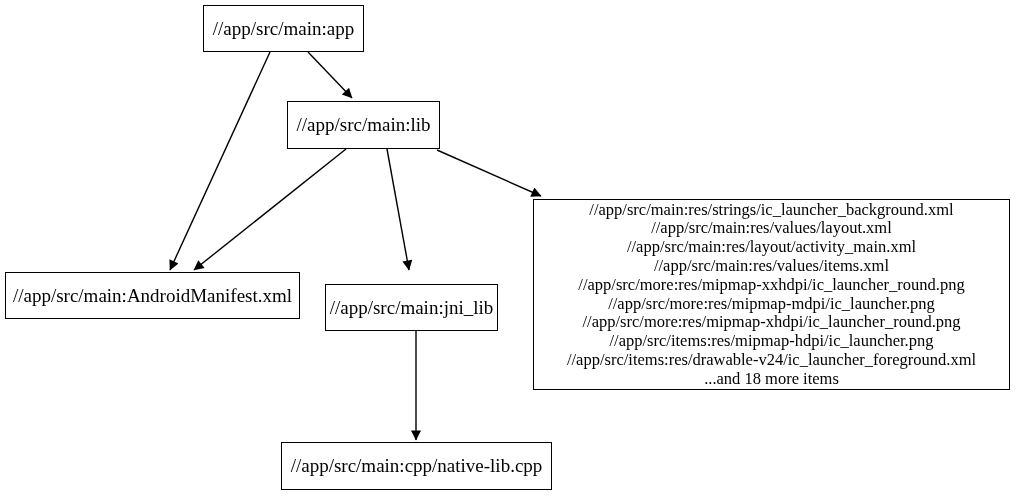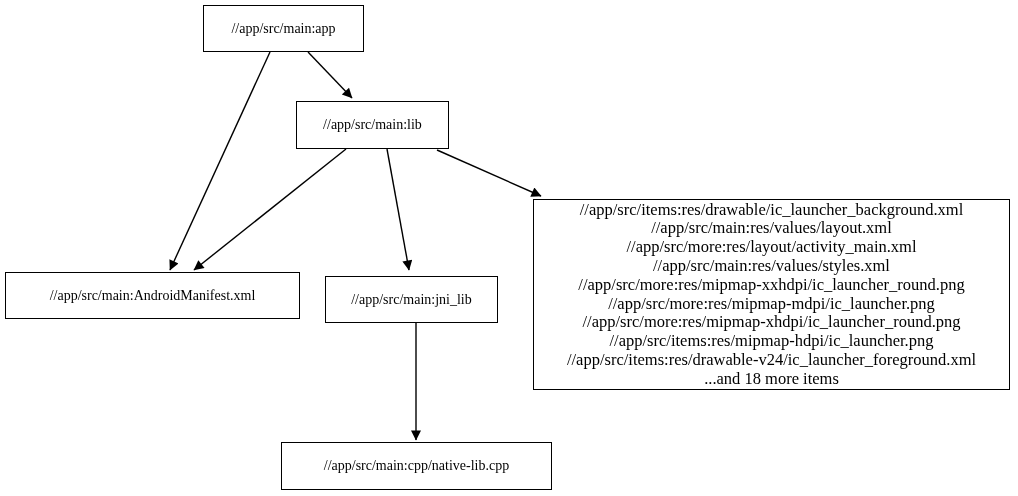--- a/index.html
+++ b/index.html
@@ -25,21 +25,21 @@
   }
   .node {
     position: absolute;
     box-sizing: border-box;
     border: 1.5px solid #000000;
     background: #ffffff;
     display: flex;
     align-items: center;
     justify-content: center;
     text-align: center;
-    font-size: 14px;
+    font-size: 19px;
     white-space: nowrap;
   }
   .node.multiline {
     flex-direction: column;
     justify-content: center;
     line-height: 18.8px;
     font-size: 16.5px;
   }
   .node .line {
     white-space: nowrap;
@@ -61,37 +61,37 @@
     <line x1="346" y1="149" x2="194" y2="270" stroke="#000000" stroke-width="1.4" marker-end="url(#arrow)"></line>
     <line x1="387" y1="149" x2="409" y2="270" stroke="#000000" stroke-width="1.4" marker-end="url(#arrow)"></line>
     <line x1="437" y1="150" x2="541" y2="196" stroke="#000000" stroke-width="1.4" marker-end="url(#arrow)"></line>
     <line x1="416" y1="319" x2="416" y2="440" stroke="#000000" stroke-width="1.4" marker-end="url(#arrow)"></line>
   </svg>
 
   <div class="node" style="left:203px; top:5px; width:161px; height:47px;">
     <span>//app/src/main:app</span>
   </div>
 
-  <div class="node" style="left:296px; top:101px; width:153px; height:48px;">
+  <div class="node" style="left:287px; top:101px; width:153px; height:48px;">
     <span>//app/src/main:lib</span>
   </div>
 
   <div class="node" style="left:5px; top:272px; width:295px; height:47px;">
     <span>//app/src/main:AndroidManifest.xml</span>
   </div>
 
-  <div class="node" style="left:325px; top:276px; width:173px; height:47px;">
+  <div class="node" style="left:325px; top:284px; width:173px; height:47px;">
     <span>//app/src/main:jni_lib</span>
   </div>
 
   <div class="node multiline" style="left:533px; top:199px; width:477px; height:191px;">
-    <div class="line">//app/src/items:res/drawable/ic_launcher_background.xml</div>
+    <div class="line">//app/src/main:res/strings/ic_launcher_background.xml</div>
     <div class="line">//app/src/main:res/values/layout.xml</div>
-    <div class="line">//app/src/more:res/layout/activity_main.xml</div>
-    <div class="line">//app/src/main:res/values/styles.xml</div>
+    <div class="line">//app/src/main:res/layout/activity_main.xml</div>
+    <div class="line">//app/src/main:res/values/items.xml</div>
     <div class="line">//app/src/more:res/mipmap-xxhdpi/ic_launcher_round.png</div>
     <div class="line">//app/src/more:res/mipmap-mdpi/ic_launcher.png</div>
     <div class="line">//app/src/more:res/mipmap-xhdpi/ic_launcher_round.png</div>
     <div class="line">//app/src/items:res/mipmap-hdpi/ic_launcher.png</div>
     <div class="line">//app/src/items:res/drawable-v24/ic_launcher_foreground.xml</div>
     <div class="line">...and 18 more items</div>
   </div>
 
   <div class="node" style="left:281px; top:442px; width:271px; height:48px;">
     <span>//app/src/main:cpp/native-lib.cpp</span>

